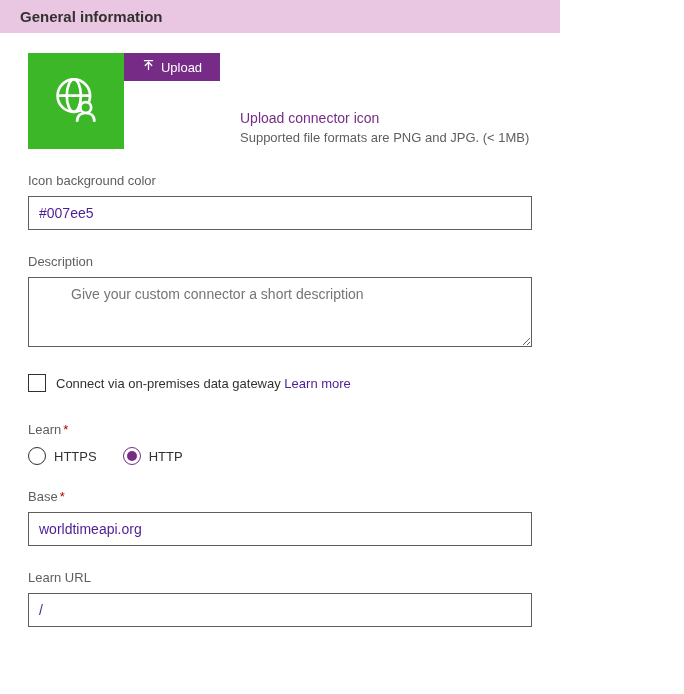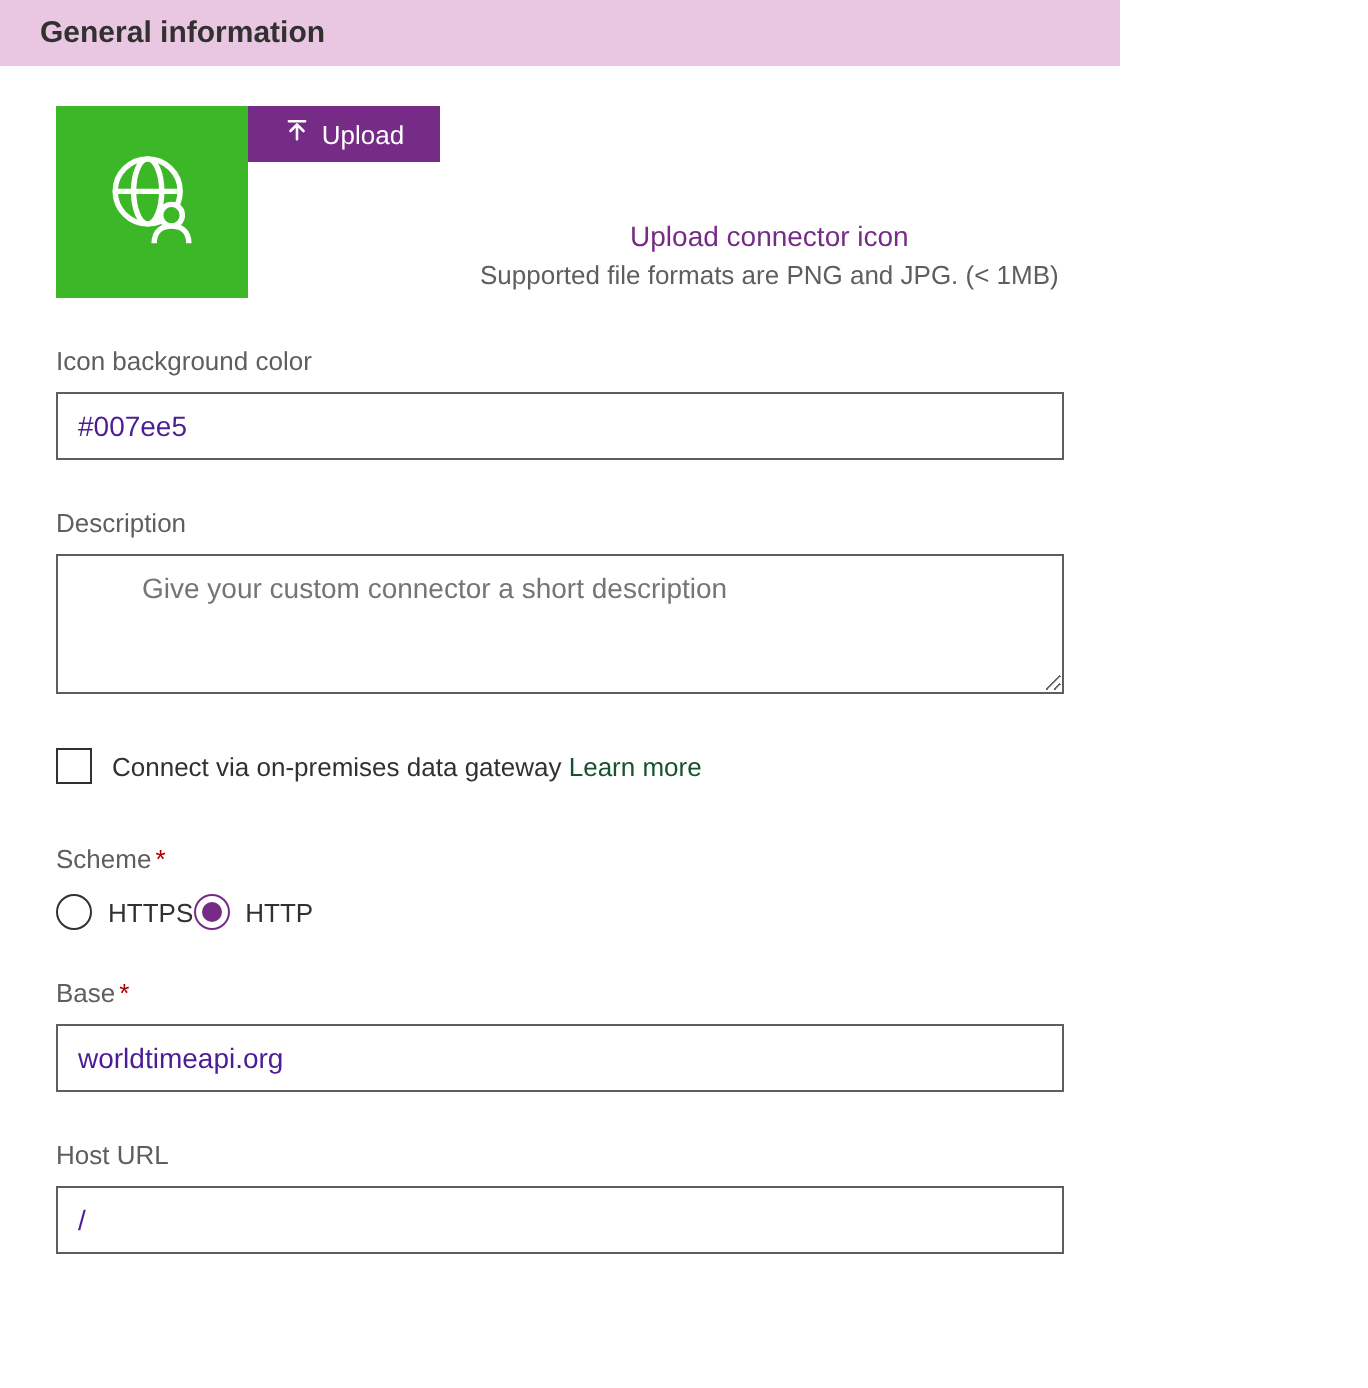--- a/index.html
+++ b/index.html
@@ -54,21 +54,20 @@
     font-size: 13px;
     cursor: pointer;
     border: none;
   }
   .upload-btn svg { width: 13px; height: 13px; }
   .upload-text-col {
     display: flex;
     flex-direction: column;
     gap: 4px;
     padding-bottom: 4px;
-    align-items: center;
   }
   .upload-link {
     color: #762c86;
     font-size: 14px;
     text-decoration: none;
     cursor: pointer;
   }
   .upload-subtext {
     color: #605e5c;
     font-size: 13px;
@@ -110,26 +109,27 @@
     border: 1px solid #323130;
     background: #ffffff;
     cursor: pointer;
     flex-shrink: 0;
   }
   .checkbox-label {
     font-size: 13px;
     color: #323130;
   }
   .inline-link {
-    color: #14532d;
+    color: #4c1d95;
     cursor: pointer;
     text-decoration: none;
   }
   .radio-row {
     display: flex;
+    gap: 26px;
     margin-top: 10px;
     align-items: flex-end;
   }
   .radio-item {
     display: flex;
     align-items: center;
     gap: 8px;
     cursor: pointer;
   }
   .radio-outer {
@@ -205,21 +205,21 @@
     <div class="checkbox-row">
       <div class="checkbox"></div>
       <span class="checkbox-label">
         <span>Connect via on-premises data gateway</span>
         <a class="inline-link">Learn more</a>
       </span>
     </div>
 
     <div class="field">
       <label class="field-label">
-        <span>Scheme</span><span class="req">*</span>
+        <span>Learn</span><span class="req">*</span>
       </label>
       <div class="radio-row">
         <div class="radio-item">
           <div class="radio-outer"></div>
           <span class="radio-label">HTTPS</span>
         </div>
         <div class="radio-item">
           <div class="radio-outer selected">
               <div class="radio-inner"></div>
             </div>
@@ -229,18 +229,18 @@
     </div>
 
     <div class="field">
       <label class="field-label">
         <span>Base</span><span class="req">*</span>
       </label>
       <input class="text-input" type="text" value="worldtimeapi.org" style="">
     </div>
 
     <div class="field">
-      <label class="field-label">Host URL</label>
+      <label class="field-label">Learn URL</label>
       <input class="text-input" type="text" value="/" style="">
     </div>
 
   </div>
 </div>
 
 </body></html>

